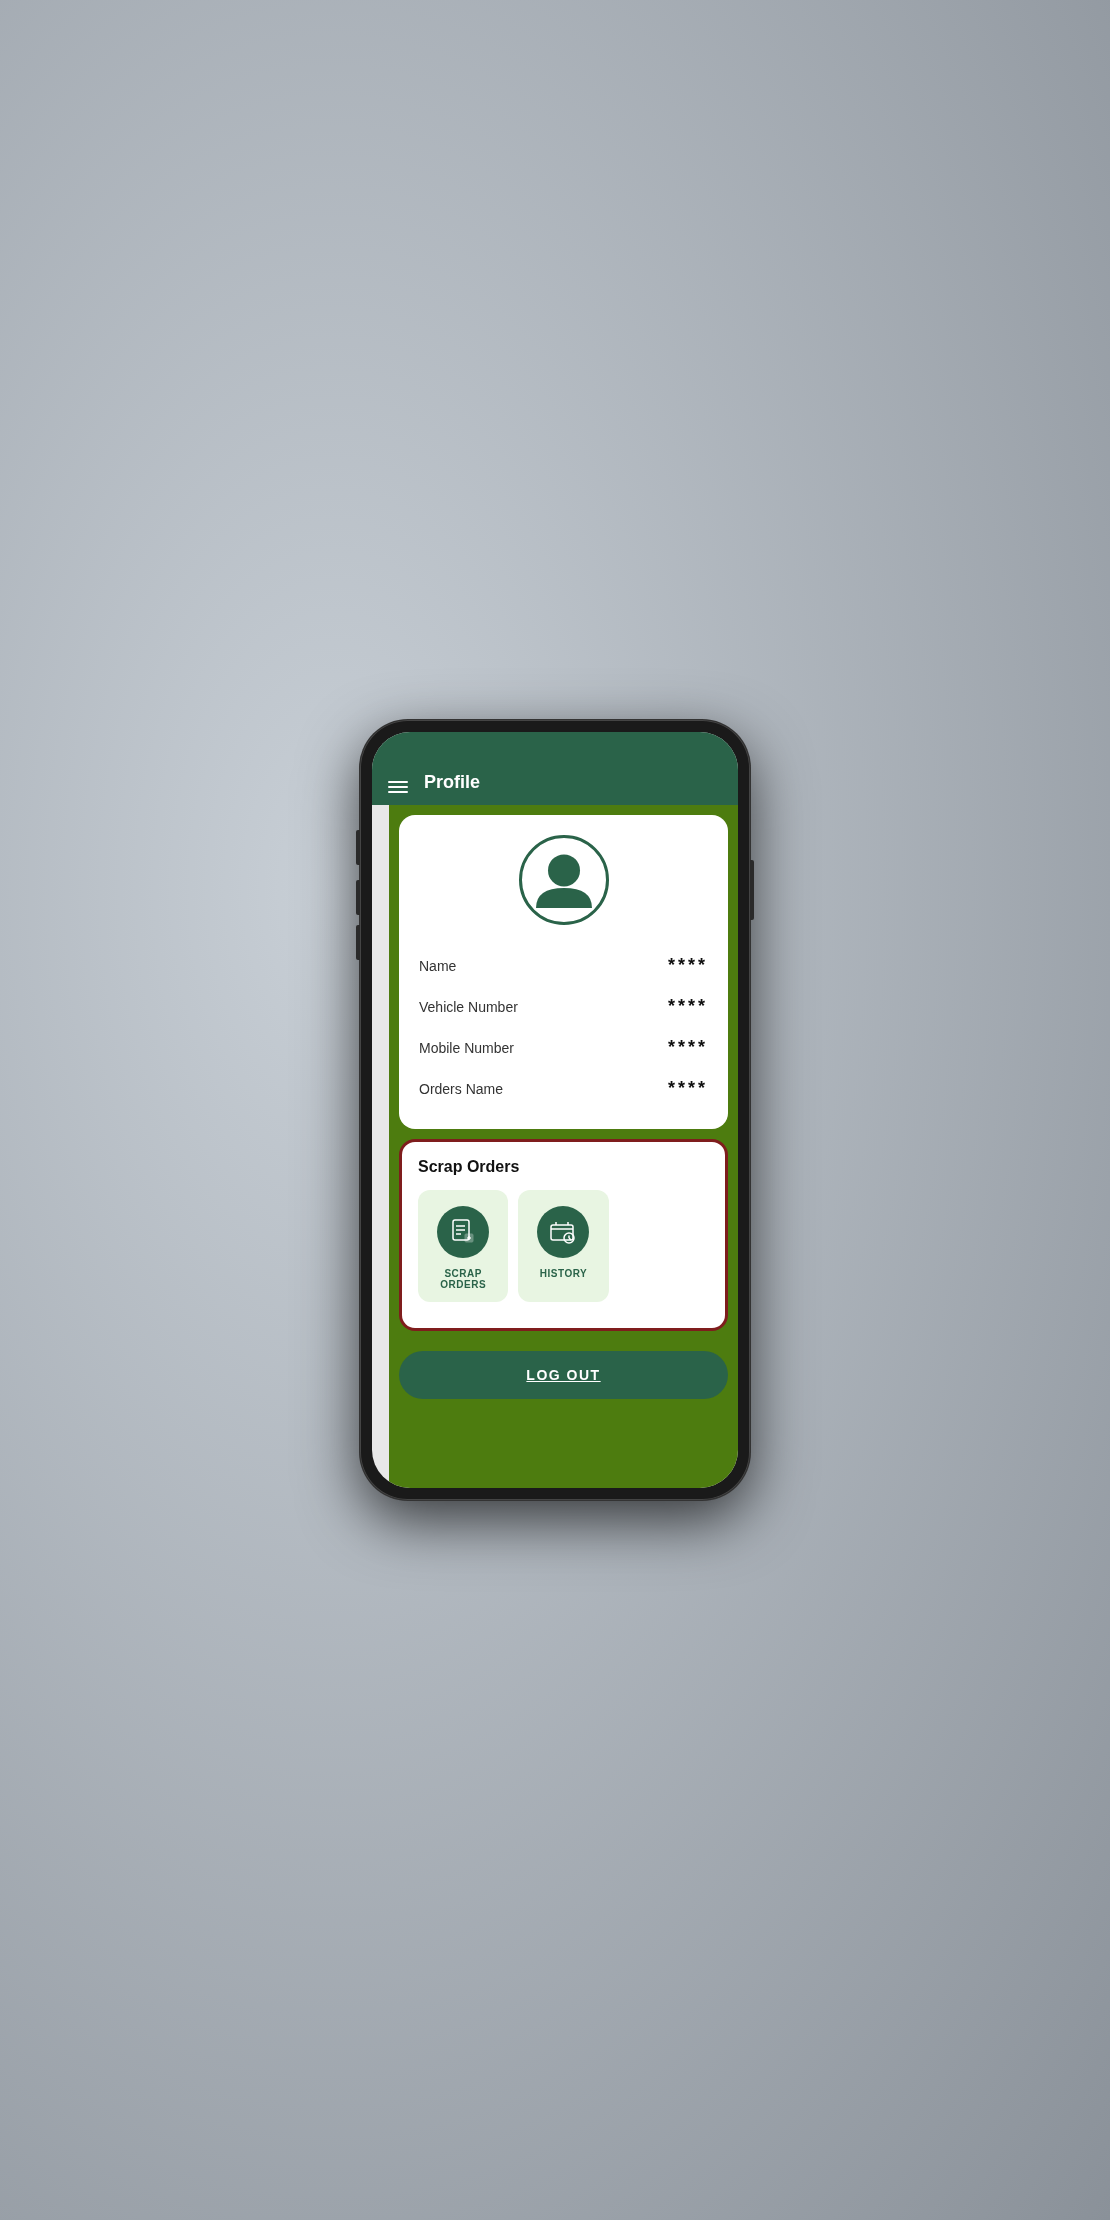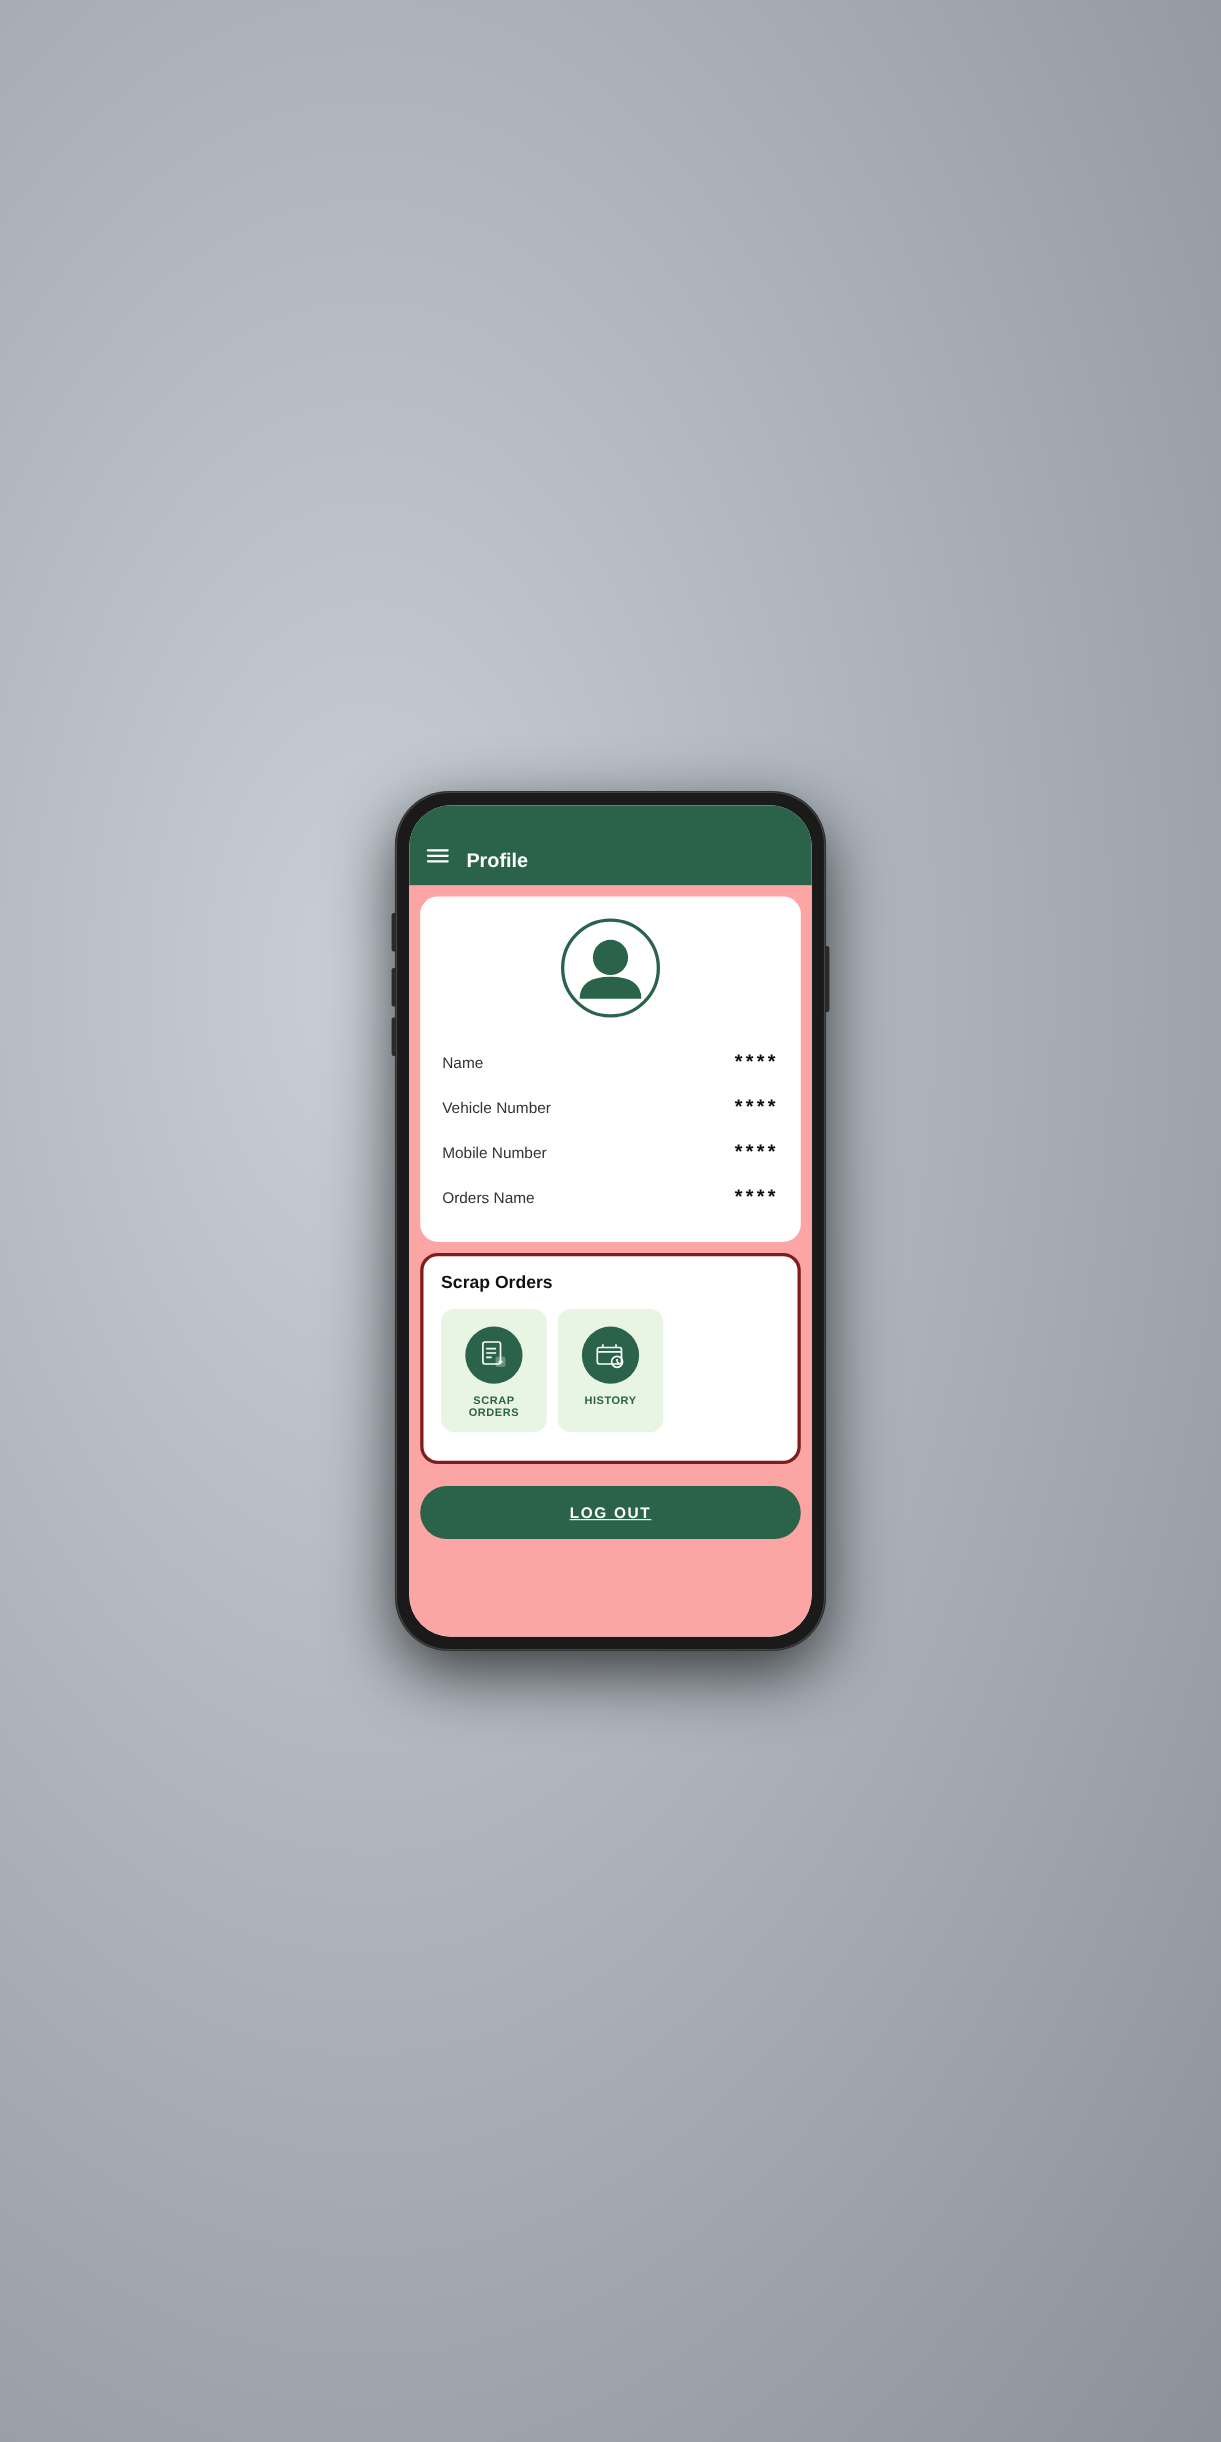--- a/index.html
+++ b/index.html
@@ -69,21 +69,21 @@
       justify-content: space-between;
       padding: 0 20px;
       flex-shrink: 0;
     }
 
     
     .header {
       background: #2a6349;
       padding: 12px 16px;
       display: flex;
-      align-items: flex-start;
+      align-items: flex-end;
       gap: 16px;
       flex-shrink: 0;
     }
 
     .hamburger-icon {
       display: flex;
       flex-direction: column;
       gap: 3px;
       cursor: pointer;
     }
@@ -99,23 +99,24 @@
     .header-title {
       color: white;
       font-size: 18px;
       font-weight: 700;
     }
 
     
     .content {
       flex: 1;
       overflow-y: auto;
-      background: #fca5a5;
+      background: #4d7c0f;
       display: flex;
       flex-direction: column;
+      margin-left: 17px;
     }
 
     .profile-card {
       background: white;
       margin: 10px;
       border-radius: 16px;
       padding: 20px 20px 20px 20px;
       flex-shrink: 0;
     }
 

